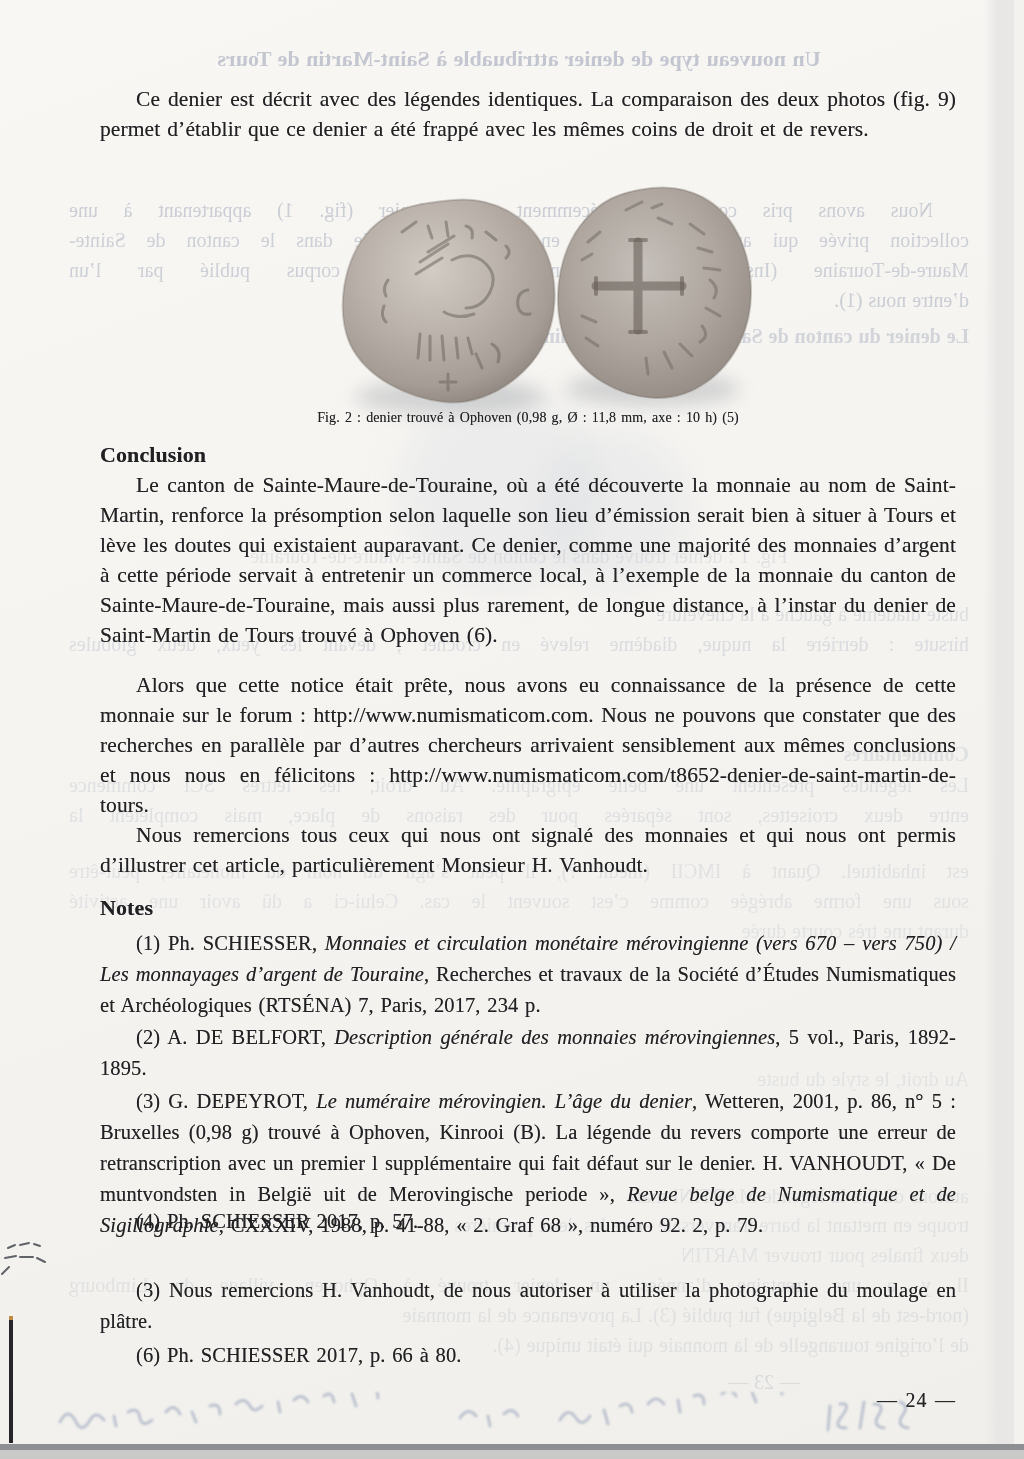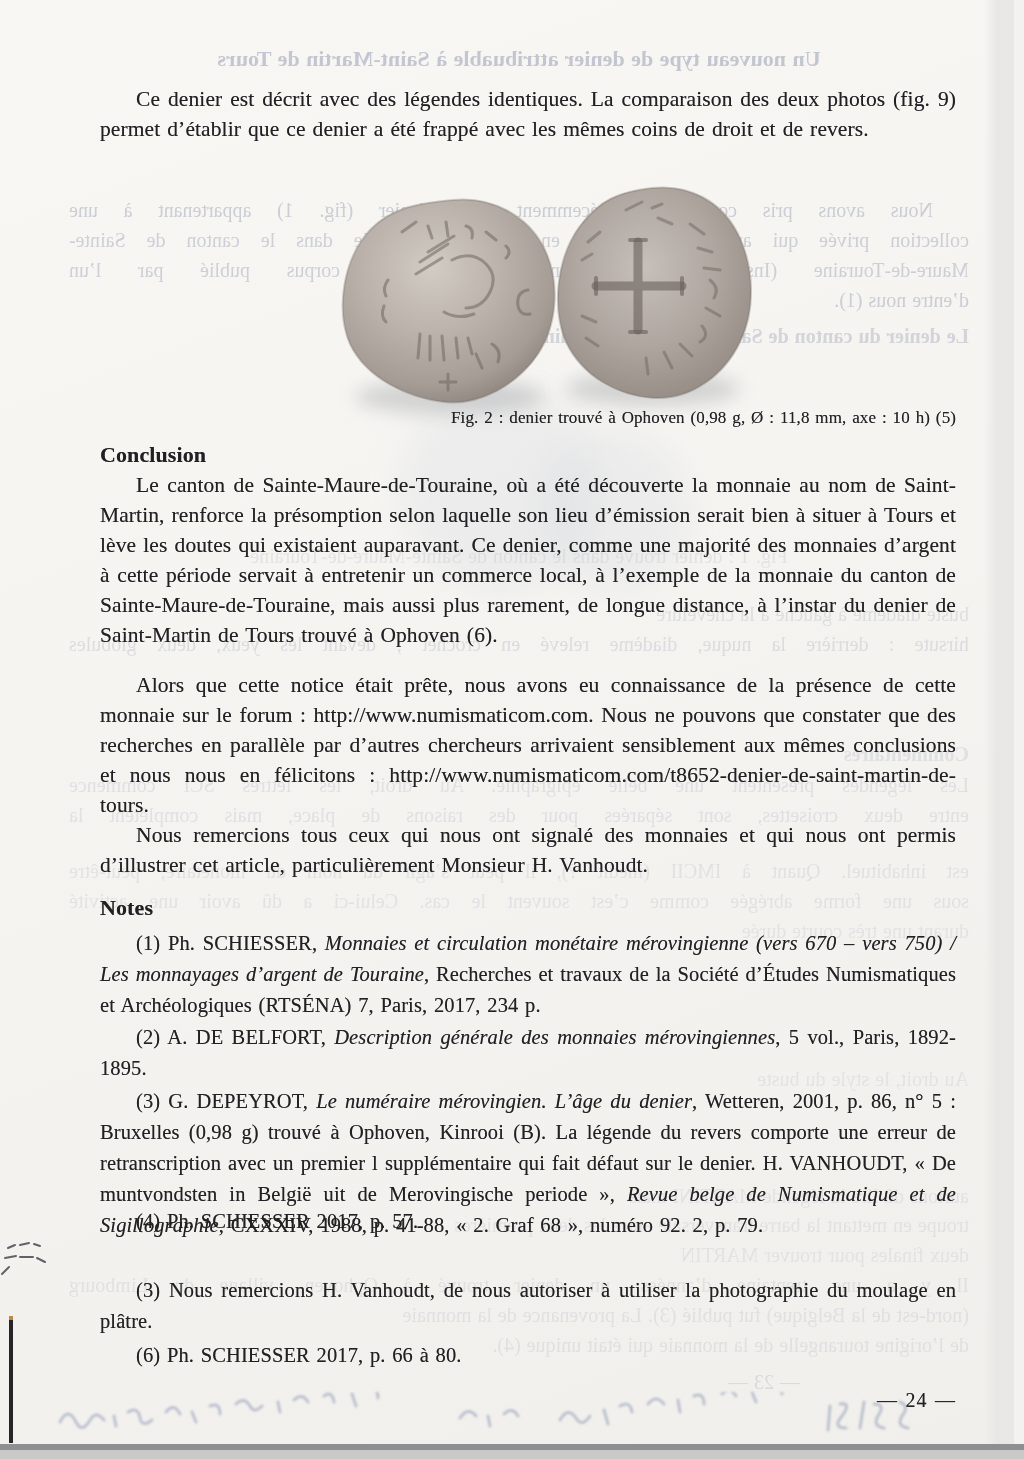--- a/index.html
+++ b/index.html
@@ -13,21 +13,21 @@
   
   .col{left:100px;width:856px;position:absolute;}
   .para{
     text-align:justify;text-indent:36px;
     font-size:21.5px;line-height:30px;
     word-spacing:1.5px;letter-spacing:0.1px;
     text-shadow:0 0 .6px rgba(20,20,25,.45);
   }
   .notepara{font-size:20.5px;line-height:31px;}
   .head{font-weight:bold;font-size:22px;text-indent:0;text-align:left;}
-  .caption{text-align:right;text-indent:0;font-size:17px;}
+  .caption{text-align:center;text-indent:0;font-size:14px;}
   .pagenum{text-align:right;text-indent:0;font-size:20px;letter-spacing:1px;}
   .it{font-style:italic;}
   
   #ghost-layer{
     position:absolute;inset:0;z-index:1;pointer-events:none;
     transform:scaleX(-1);
   }
   .ghost-line{
     position:absolute;color:#76819d;
     font-size:20px;line-height:26px;

